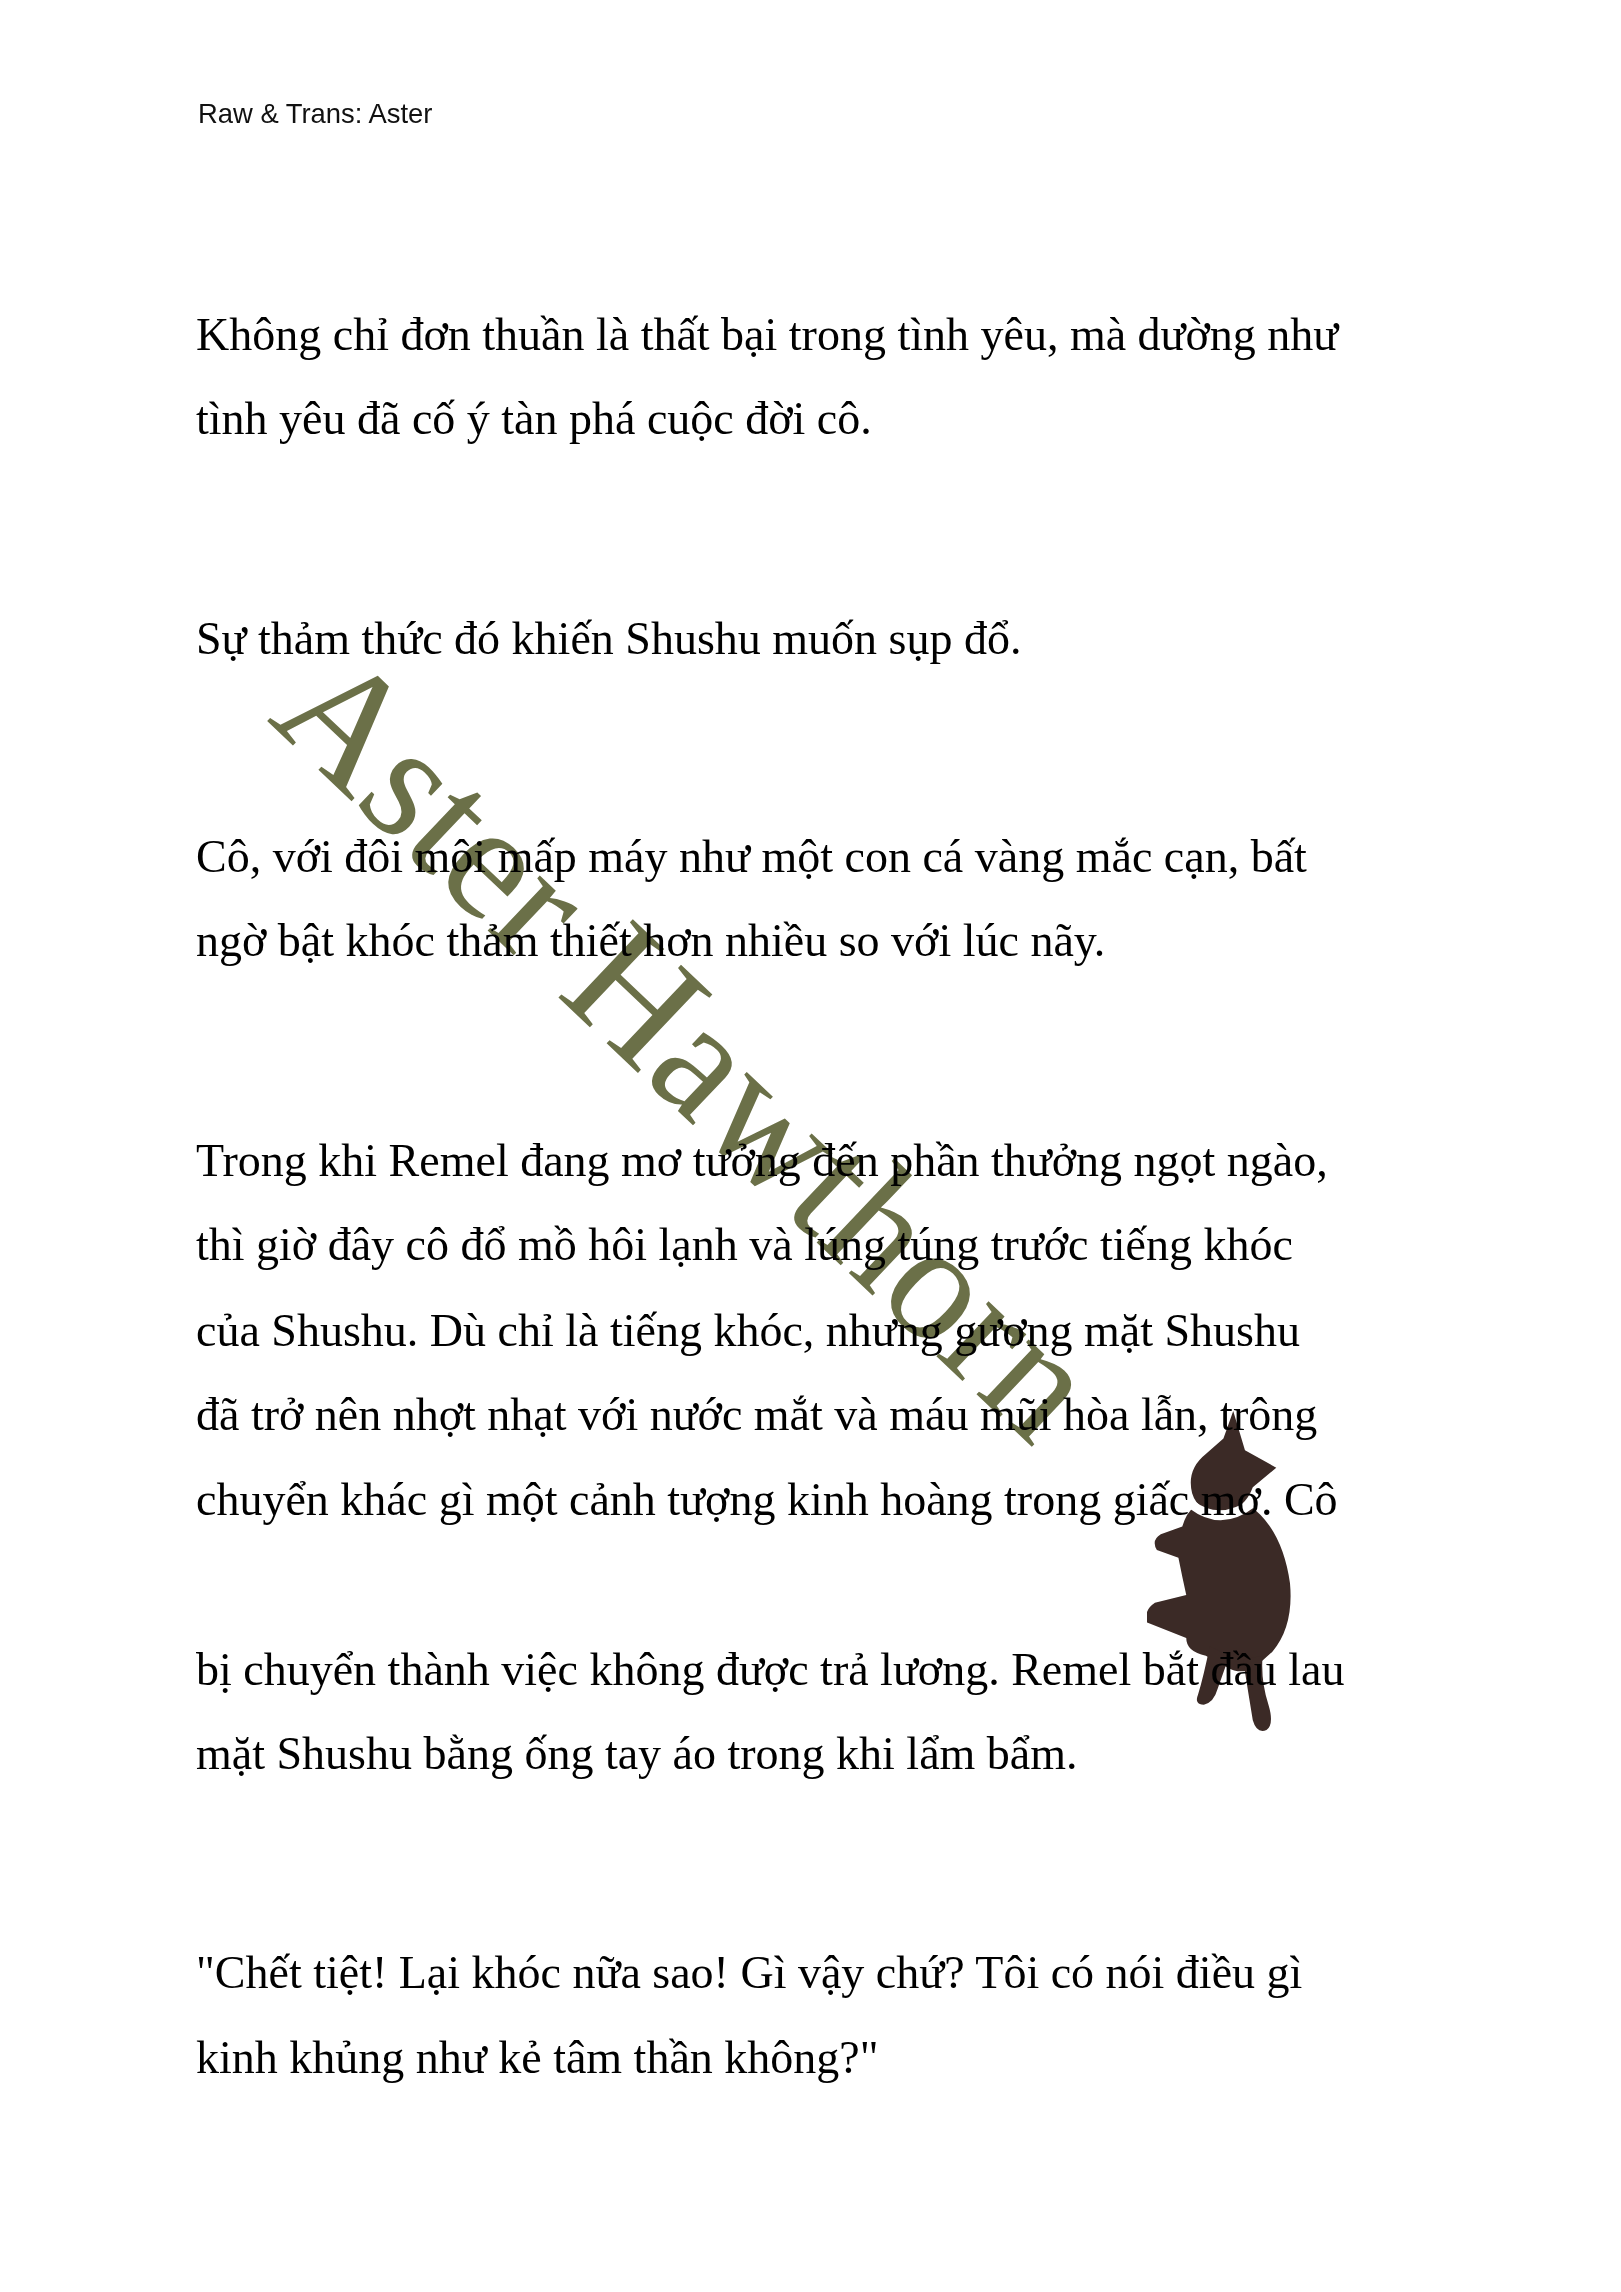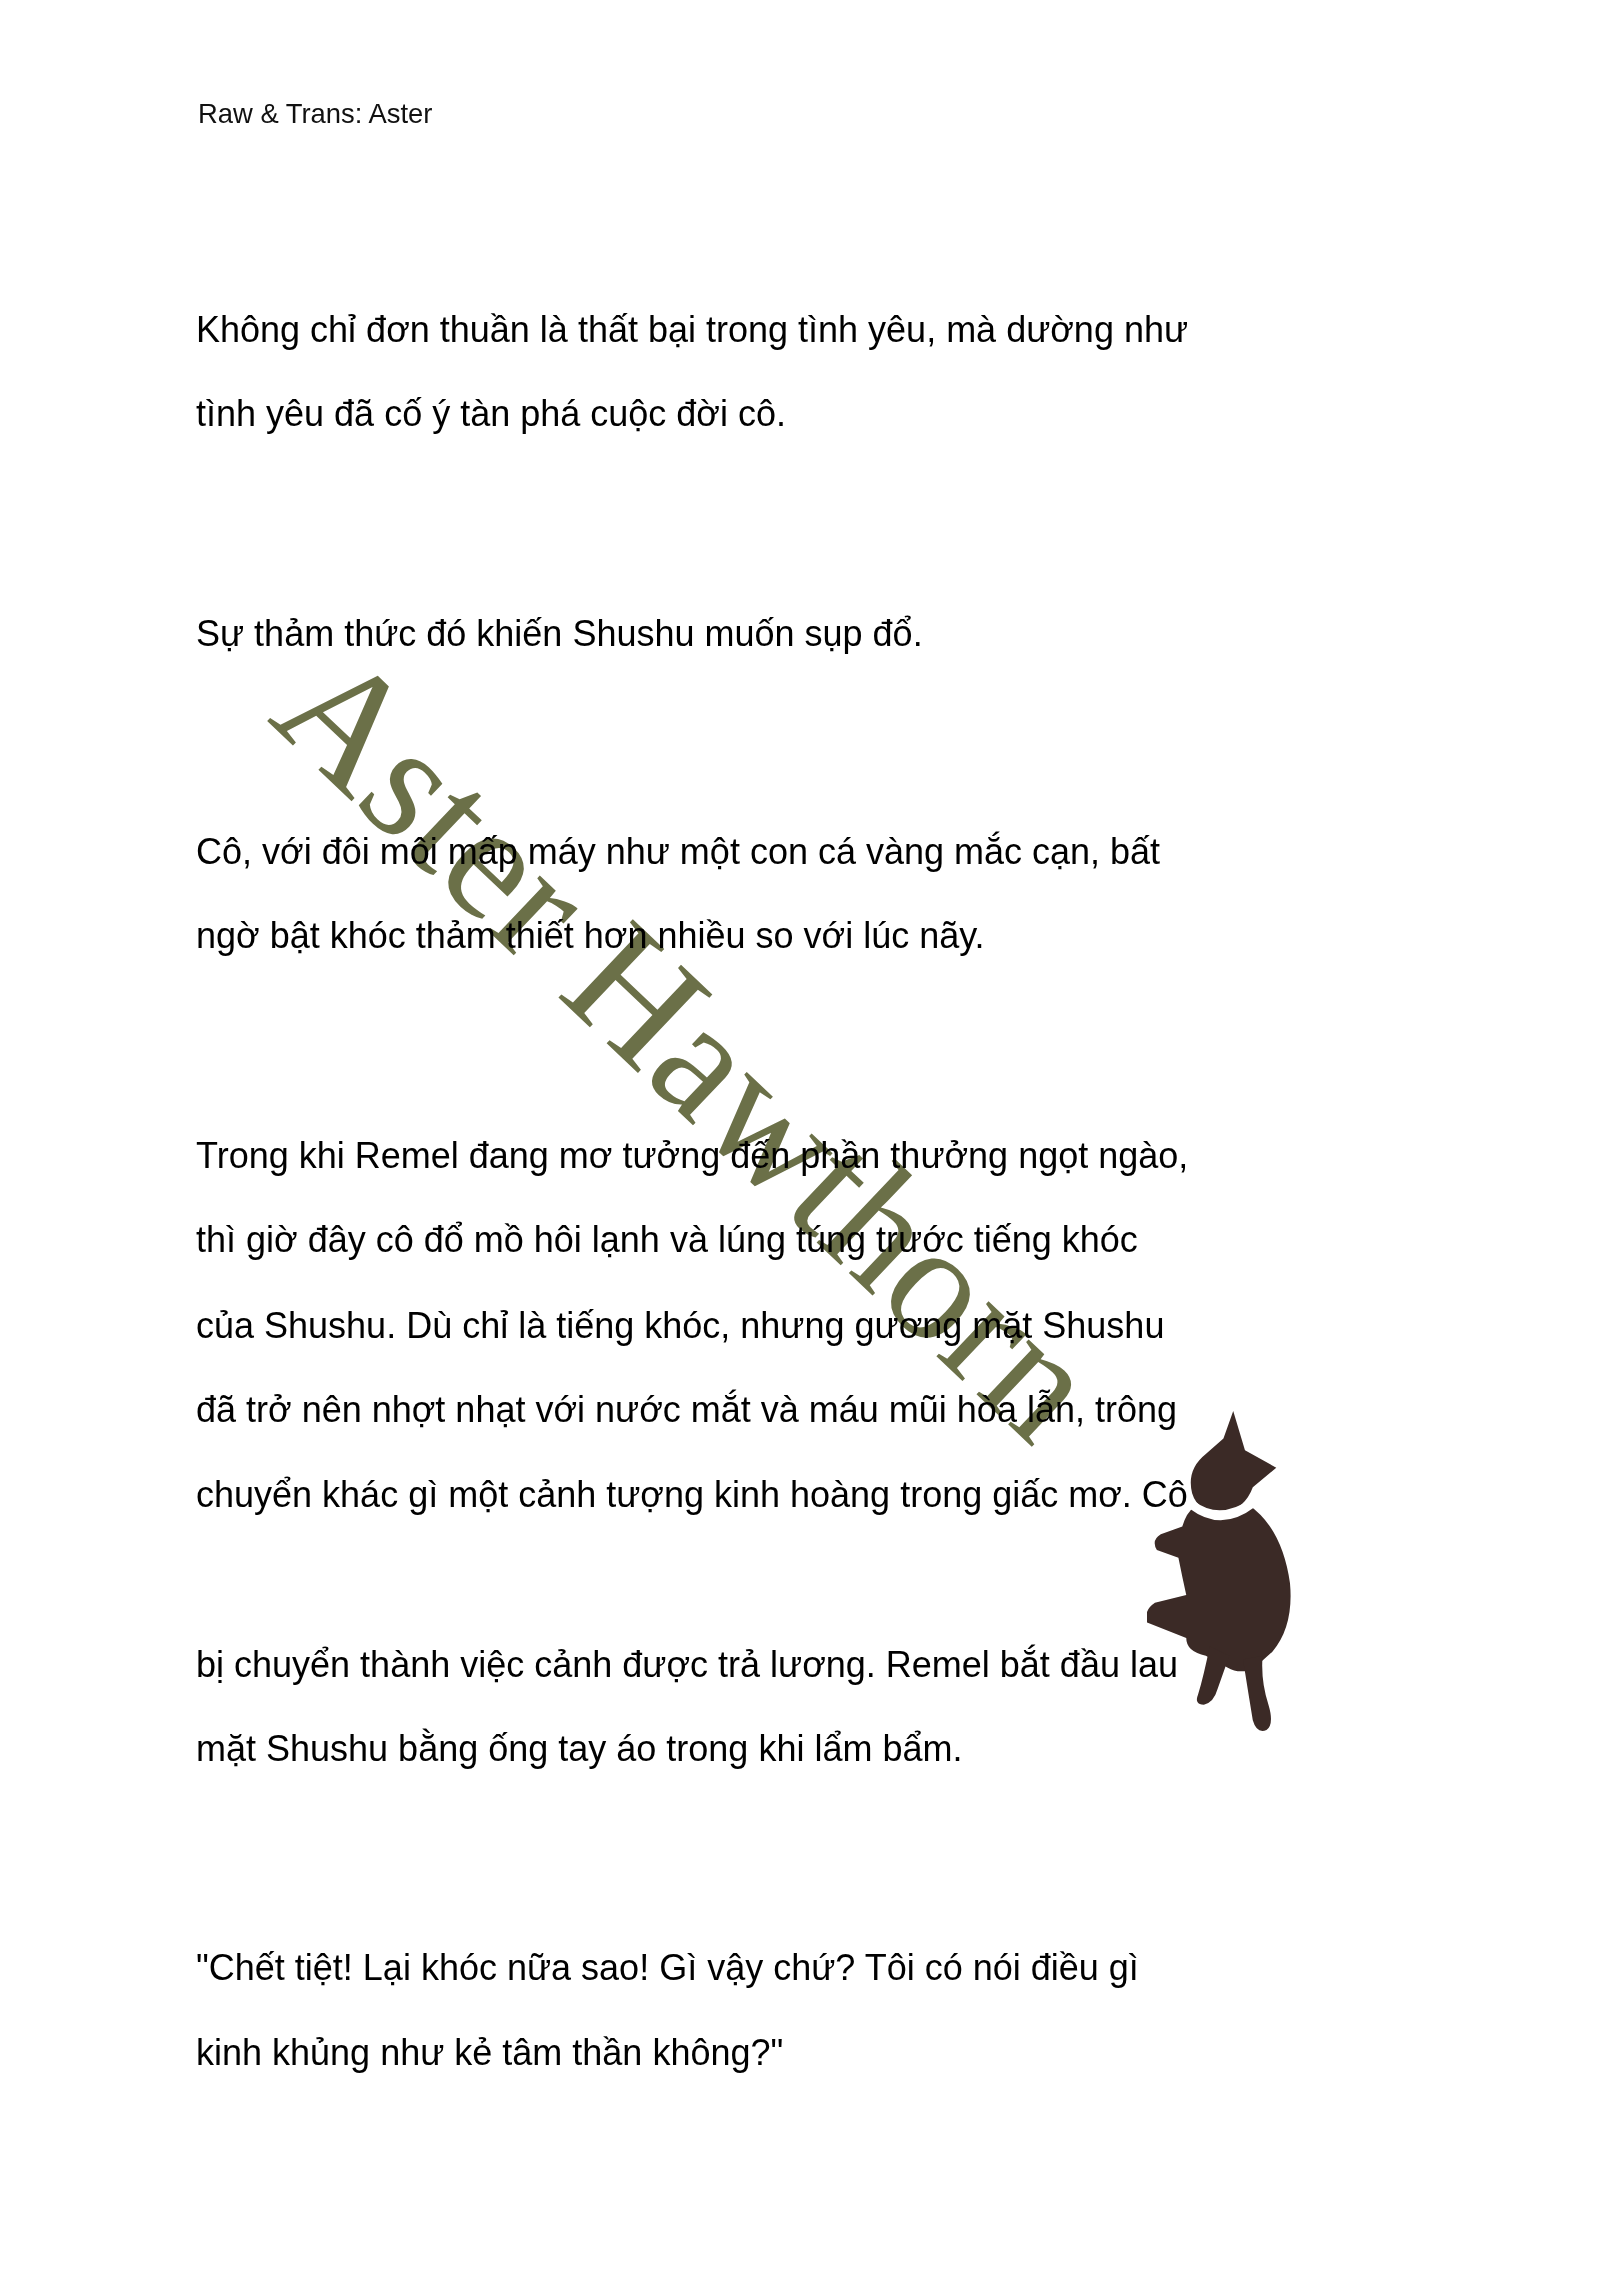--- a/index.html
+++ b/index.html
@@ -46,22 +46,22 @@
       position: absolute;
       left: 1147px;
       top: 1411px;
       width: 147px;
       height: 323px;
       z-index: 1;
     }
     .line {
       position: absolute;
       left: 196px;
-      font-family: Liberation Sans, sans-serif;
-      font-size: 36px;
+      font-family: Liberation Serif, serif;
+      font-size: 46px;
       color: #000000;
       white-space: nowrap;
       z-index: 3;
       line-height: 1;
     }
   </style>
 </head>
 <body>
 
 <div class="page">
@@ -89,20 +89,20 @@
   <div class="line" style="top:616px">Sự thảm thức đó khiến Shushu muốn sụp đổ.</div>
 
   <div class="line" style="top:834px">Cô, với đôi môi mấp máy như một con cá vàng mắc cạn, bất</div>
   <div class="line" style="top:918px">ngờ bật khóc thảm thiết hơn nhiều so với lúc nãy.</div>
 
   <div class="line" style="top:1138px">Trong khi Remel đang mơ tưởng đến phần thưởng ngọt ngào,</div>
   <div class="line" style="top:1222px">thì giờ đây cô đổ mồ hôi lạnh và lúng túng trước tiếng khóc</div>
   <div class="line" style="top:1308px">của Shushu. Dù chỉ là tiếng khóc, nhưng gương mặt Shushu</div>
   <div class="line" style="top:1392px">đã trở nên nhợt nhạt với nước mắt và máu mũi hòa lẫn, trông</div>
   <div class="line" style="top:1477px">chuyển khác gì một cảnh tượng kinh hoàng trong giấc mơ. Cô</div>
-  <div class="line" style="top:1647px">bị chuyển thành việc cảnh được trả lương. Remel bắt đầu lau</div>
+  <div class="line" style="top:1647px">bị chuyển thành việc không được trả lương. Remel bắt đầu lau</div>
   <div class="line" style="top:1731px">mặt Shushu bằng ống tay áo trong khi lẩm bẩm.</div>
 
   <div class="line" style="top:1950px">"Chết tiệt! Lại khóc nữa sao! Gì vậy chứ? Tôi có nói điều gì</div>
   <div class="line" style="top:2035px">kinh khủng như kẻ tâm thần không?"</div>
 
 </div>
 
 
 </body></html>

